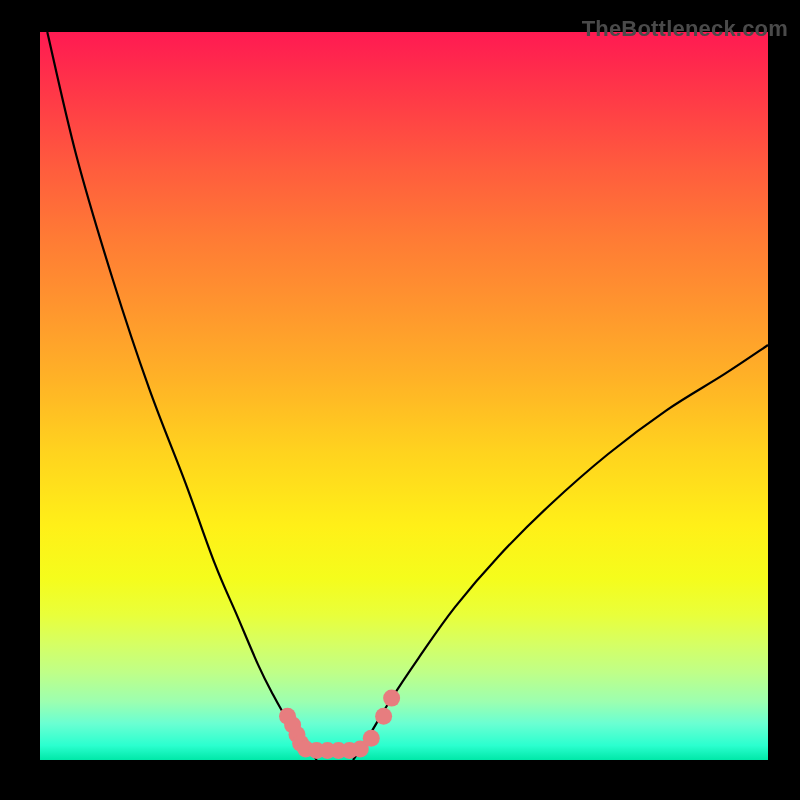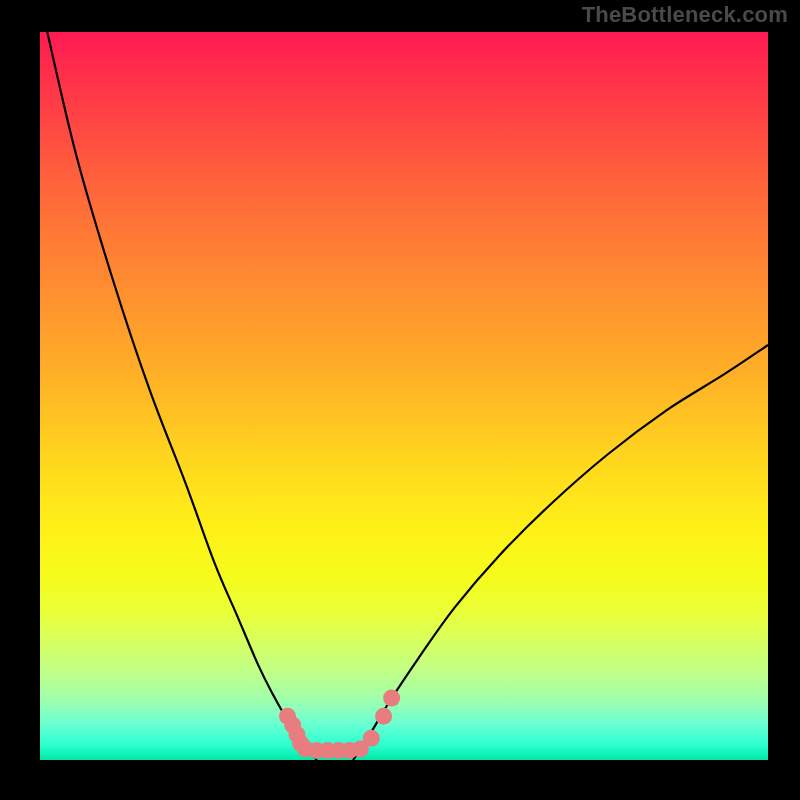--- a/index.html
+++ b/index.html
@@ -6,21 +6,21 @@
   body {
     width: 800px;
     height: 800px;
     background: #000;
     position: relative;
     overflow: hidden;
     font-family: Arial, Helvetica, sans-serif;
   }
   .watermark {
     position: absolute;
-    top: 2px;
+    top: 16px;
     right: 12px;
     font-size: 22px;
     font-weight: 600;
     color: #4a4a4a;
     letter-spacing: 0.2px;
     z-index: 10;
   }
   .plot-area {
     position: absolute;
     left: 40px;

